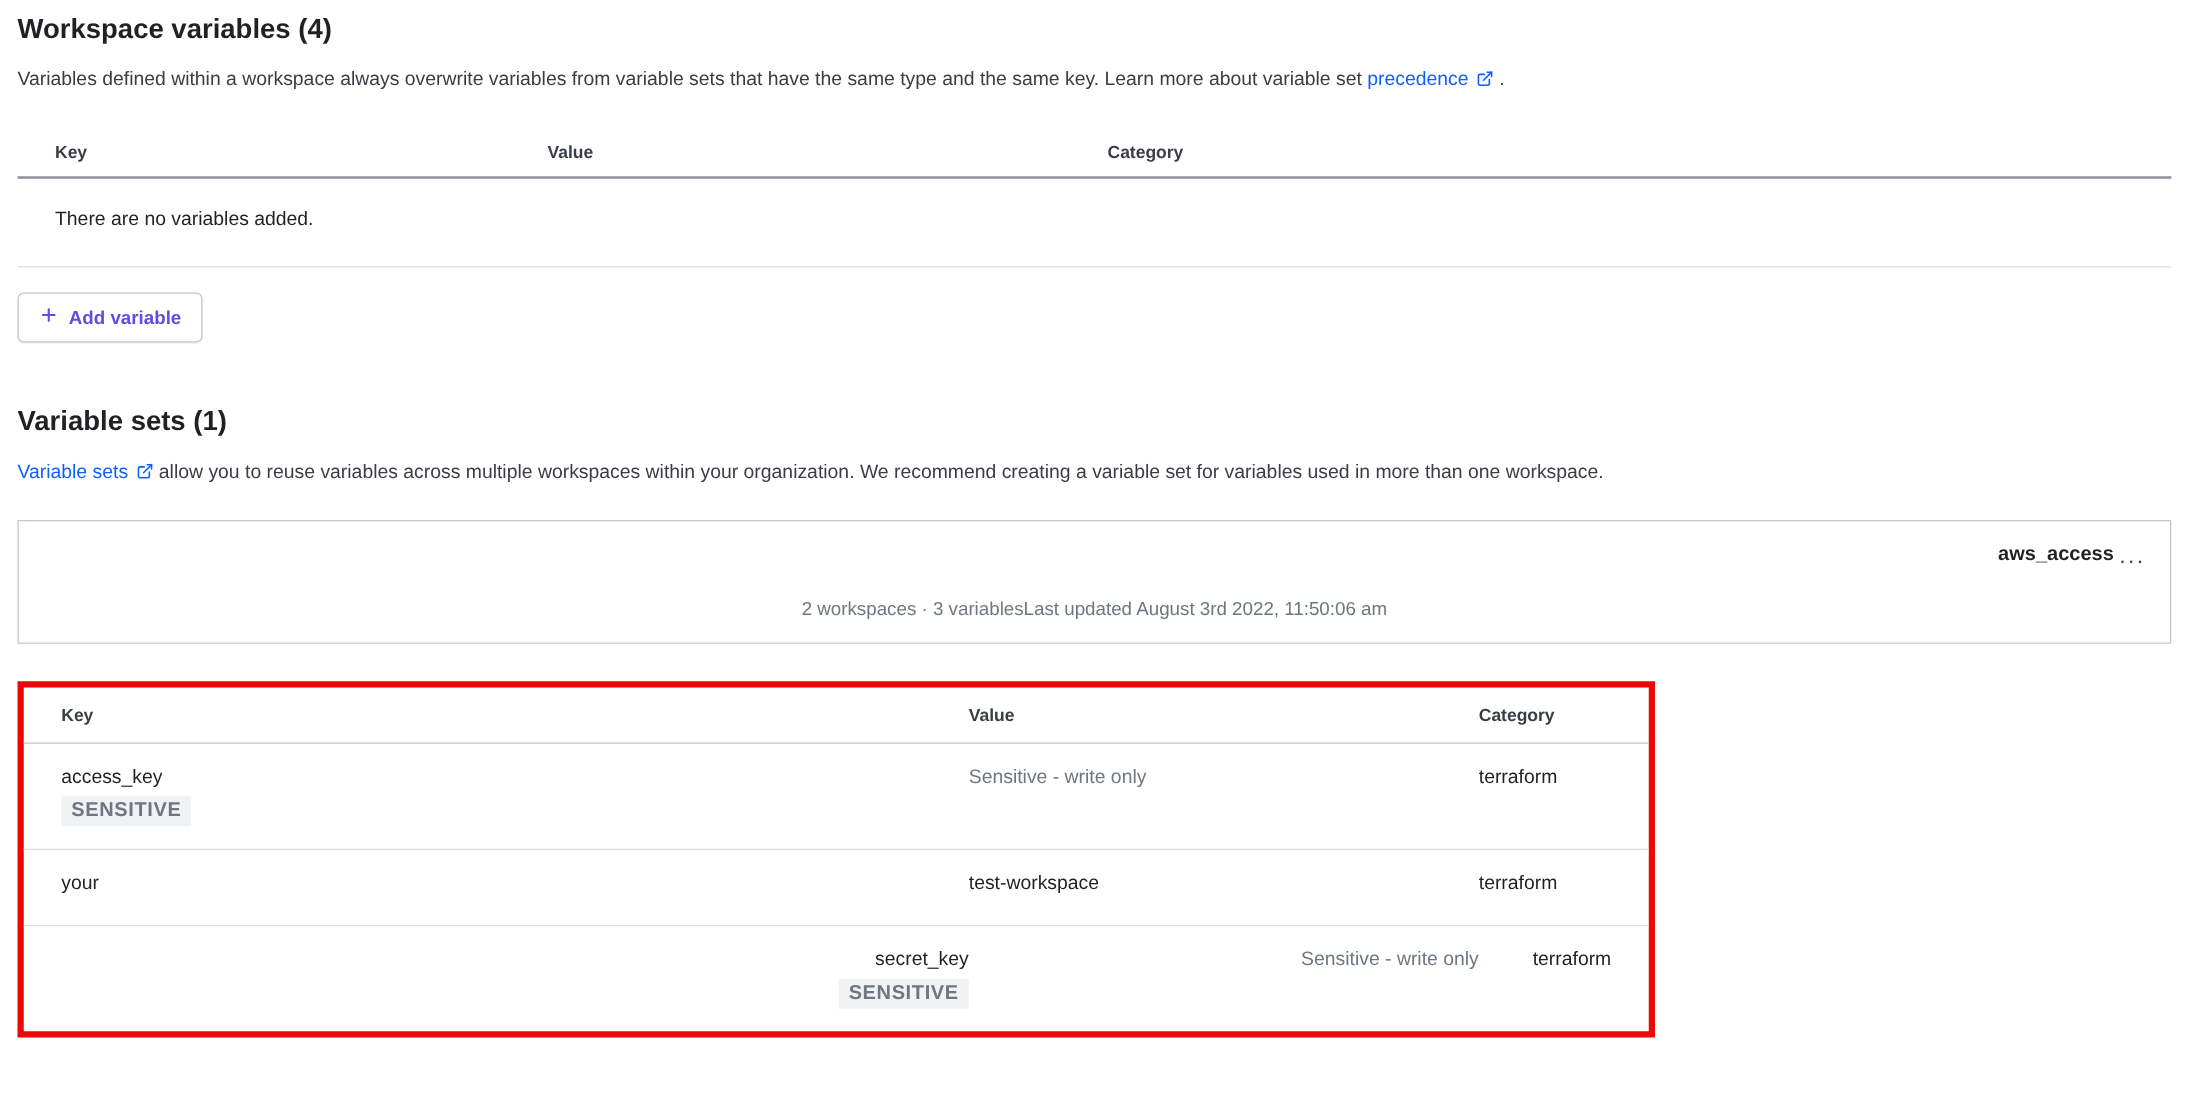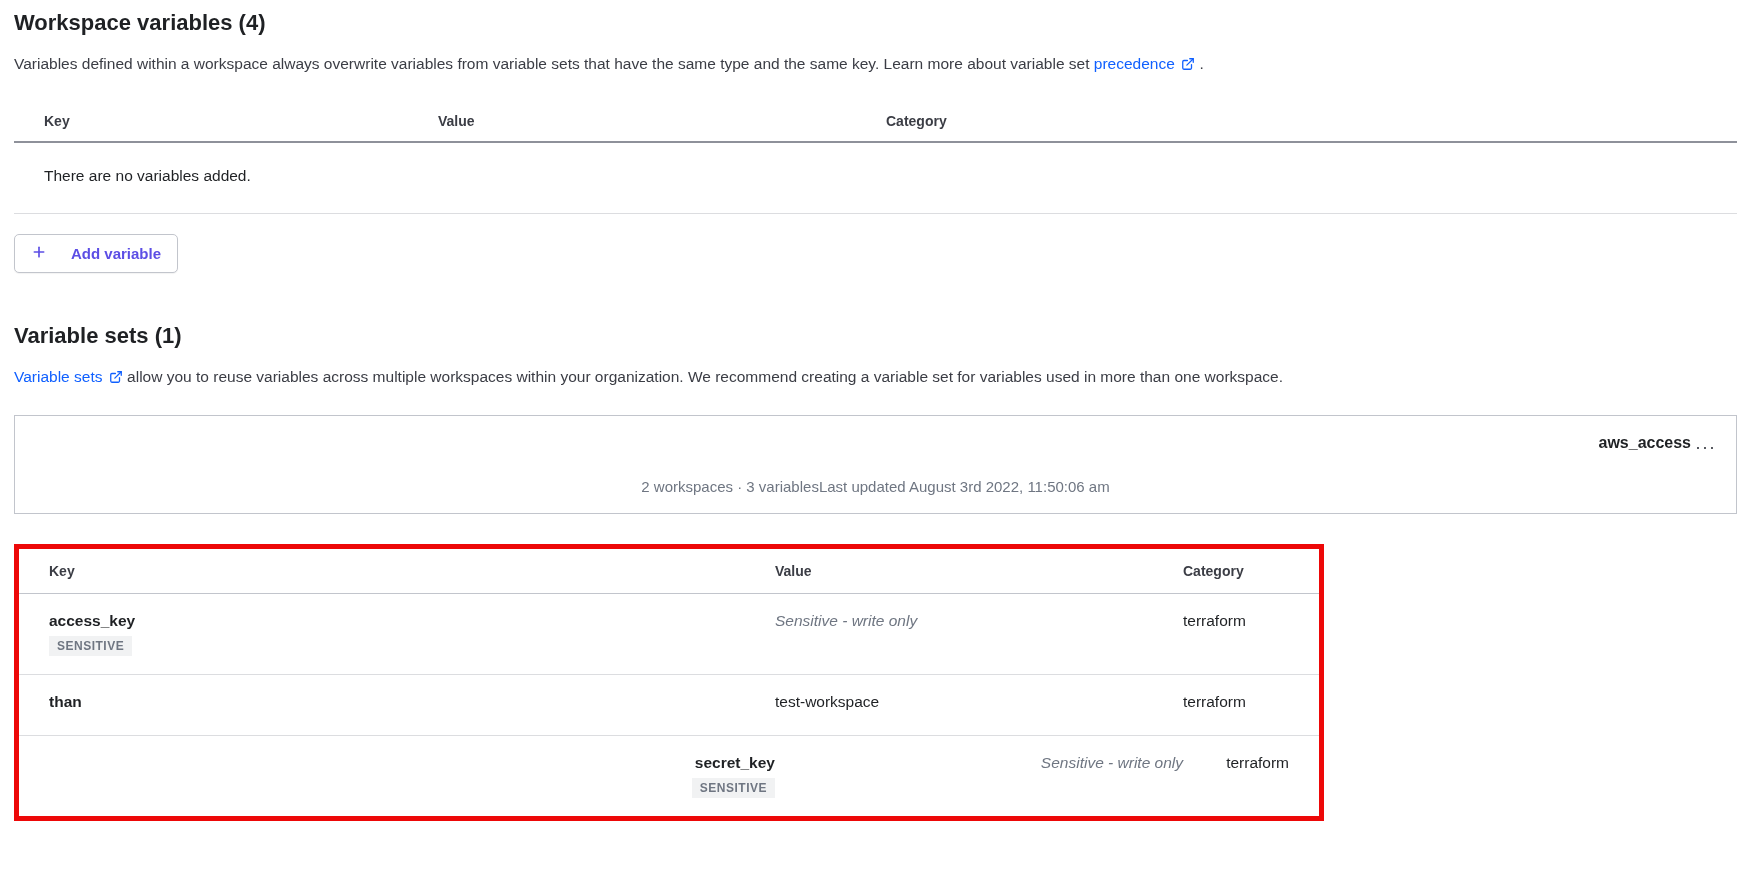--- a/index.html
+++ b/index.html
@@ -50,21 +50,21 @@
     .empty-row {
       padding: 24px 30px 28px;
       border-bottom: 1px solid #dcdde0;
       font-size: 15.5px;
       color: #1f2124;
       margin-bottom: 20px;
     }
     .add-btn {
       display: inline-flex;
       align-items: center;
-      gap: 24px;
+      gap: 8px;
       border: 1px solid #c2c5cc;
       background: #fff;
       color: #5c4ee5;
       font-size: 15px;
       font-weight: 600;
       padding: 9px 16px;
       border-radius: 5px;
       cursor: pointer;
       box-shadow: 0 1px 1px rgba(0,0,0,0.05);
       margin-bottom: 50px;
@@ -129,40 +129,39 @@
     .set-row:last-child {
       border-bottom: none;
       padding-bottom: 8px;
       text-align: right;
     }
     .key-wrap {
       flex: 0 0 726px;
     }
     .key-text {
       font-size: 15.5px;
-      font-weight: 700;
+      font-weight: 400;
       color: #1f2124;
       margin-bottom: 6px;
     }
     .badge {
       display: inline-block;
       background: #f1f2f3;
       color: #6f7682;
-      font-size: 12px;
+      font-size: 16px;
       font-weight: 600;
       letter-spacing: 0.5px;
       padding: 3px 8px;
     }
     .value-wrap {
       flex: 0 0 408px;
       font-size: 15.5px;
     }
     .value-sensitive {
       color: #6f7682;
-      font-style: italic;
     }
     .category-wrap {
       flex: 1;
       font-size: 15.5px;
       color: #1f2124;
     }
   </style>
 </head>
 <body>
 
@@ -243,21 +242,21 @@
     <div class="key-wrap">
       <div class="key-text">access_key</div>
       <span class="badge">SENSITIVE</span>
     </div>
     <div class="value-wrap value-sensitive">Sensitive - write only</div>
     <div class="category-wrap">terraform</div>
   </div>
 
   <div class="set-row">
     <div class="key-wrap">
-      <div class="key-text">than</div>
+      <div class="key-text">your</div>
     </div>
     <div class="value-wrap">test-workspace</div>
     <div class="category-wrap">terraform</div>
   </div>
 
   <div class="set-row">
     <div class="key-wrap">
       <div class="key-text">secret_key</div>
       <span class="badge">SENSITIVE</span>
     </div>

